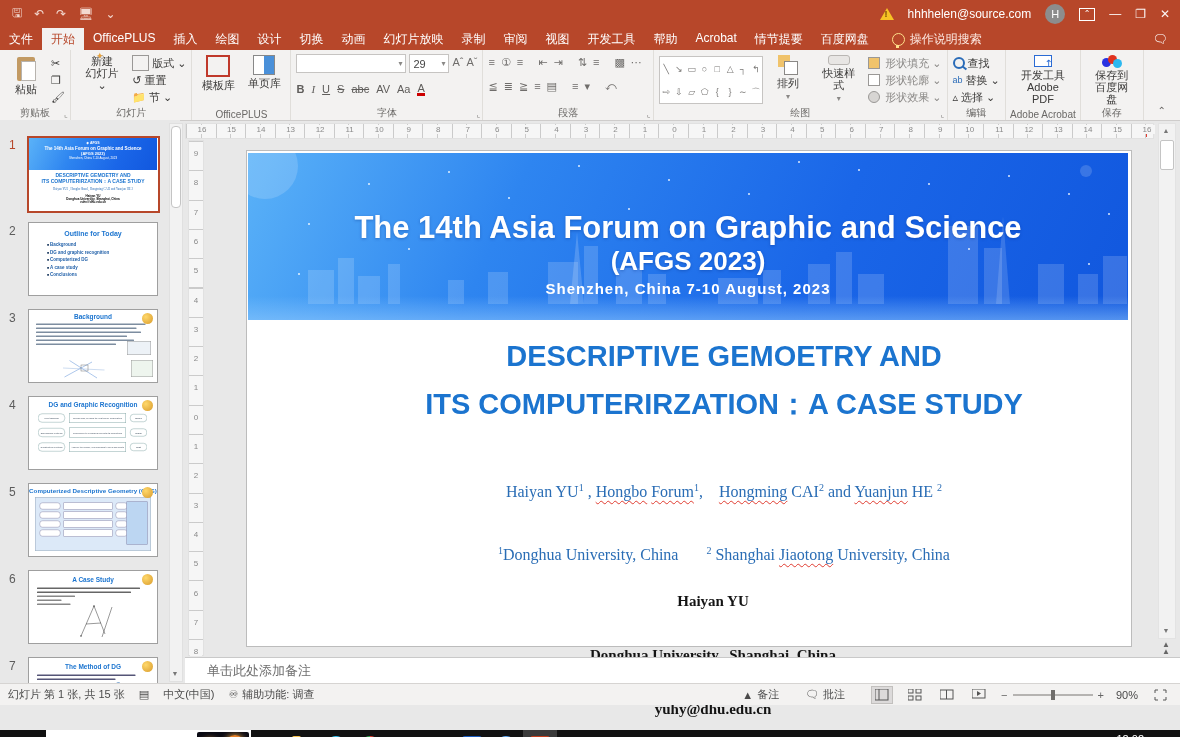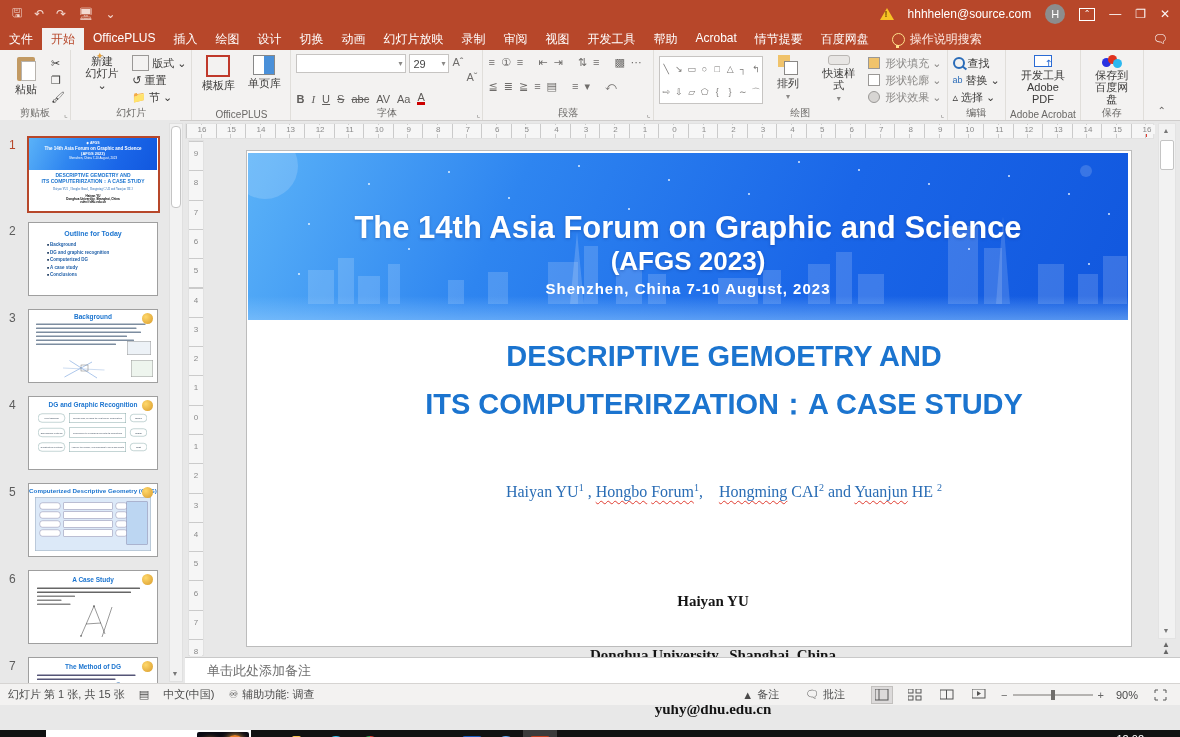--- a/index.html
+++ b/index.html
@@ -279,21 +279,21 @@
       <div style="display:flex;gap:3px;margin-top:1px">
         <div class="combo" style="width:102px">
             <span></span>
             <span class="car">▾</span>
           </div>
         <div class="combo" style="width:32px">
             <span>29</span>
             <span class="car">▾</span>
           </div>
         <span style="color:#6f6d6b;margin-top:2px">Aˆ</span>
-        <span style="color:#6f6d6b;margin-top:17px">Aˇ</span>
+        <span style="color:#6f6d6b;margin-top:2px">Aˇ</span>
       </div>
       <div class="fmtbtns">
           <span class="b">B</span>
           <span class="i">I</span>
           <span class="u">U</span>
           <span class="s">S</span>
           <span class="s">abc</span>
           <span>AV</span>
           <span>Aa</span>
           <span class="acolor">A</span>
@@ -651,20 +651,21 @@
       <div class="b-heading">The 14th Asia Forum on Graphic and Science</div>
       <div class="b-sub">(AFGS 2023)</div>
       <div class="b-loc">Shenzhen, China   7-10  August, 2023</div>
     </div>
     <div class="slide-title">
       <div>DESCRIPTIVE GEMOETRY AND</div>
       <div>ITS COMPUTERIRZATION：A CASE STUDY</div>
     </div>
     <div class="authors">
       <div><span>Haiyan YU</span><sup>1</sup><span> , </span><span class="wavy">Hongbo</span><span> </span><span class="wavy">Forum</span><sup>1</sup><span>,    </span><span class="wavy">Hongming</span><span> CAI</span><sup>2</sup><span> and </span><span class="wavy">Yuanjun</span><span> HE </span><sup>2</sup></div>
+      <div><sup>1</sup><span>Donghua University, China</span><span>       </span><sup>2</sup><span> Shanghai </span><span class="wavy">Jiaotong</span><span> University, China</span></div>
     </div>
     <div class="contact">
       <div>Haiyan YU</div>
       <div><span class="wavy">Donghua</span><span> University,  Shanghai, China</span></div>
       <div>yuhy@dhu.edu.cn</div>
     </div>
   </div>
 
   <div class="vscroll">
     <div class="vs-btn" style="top:0">▲</div>

